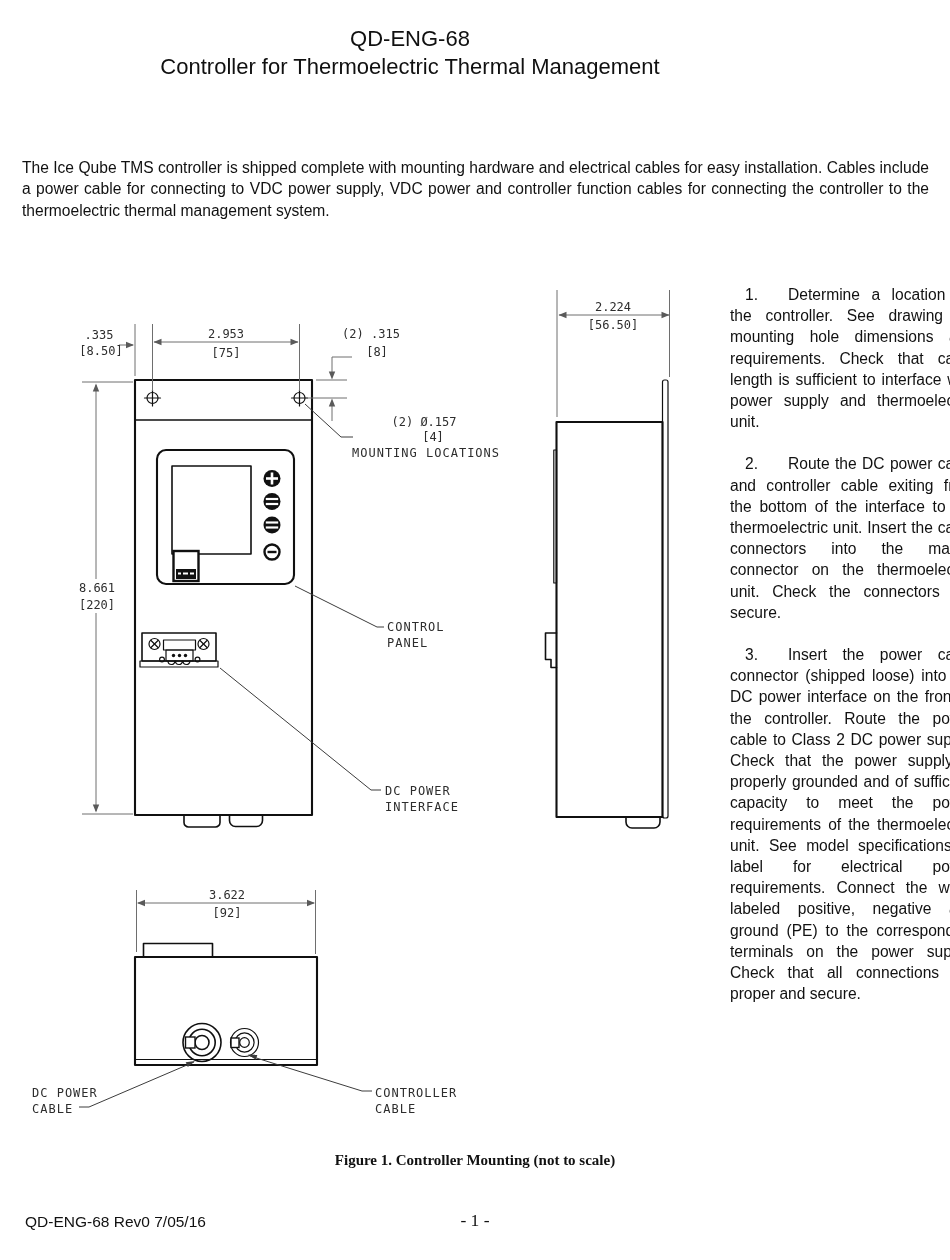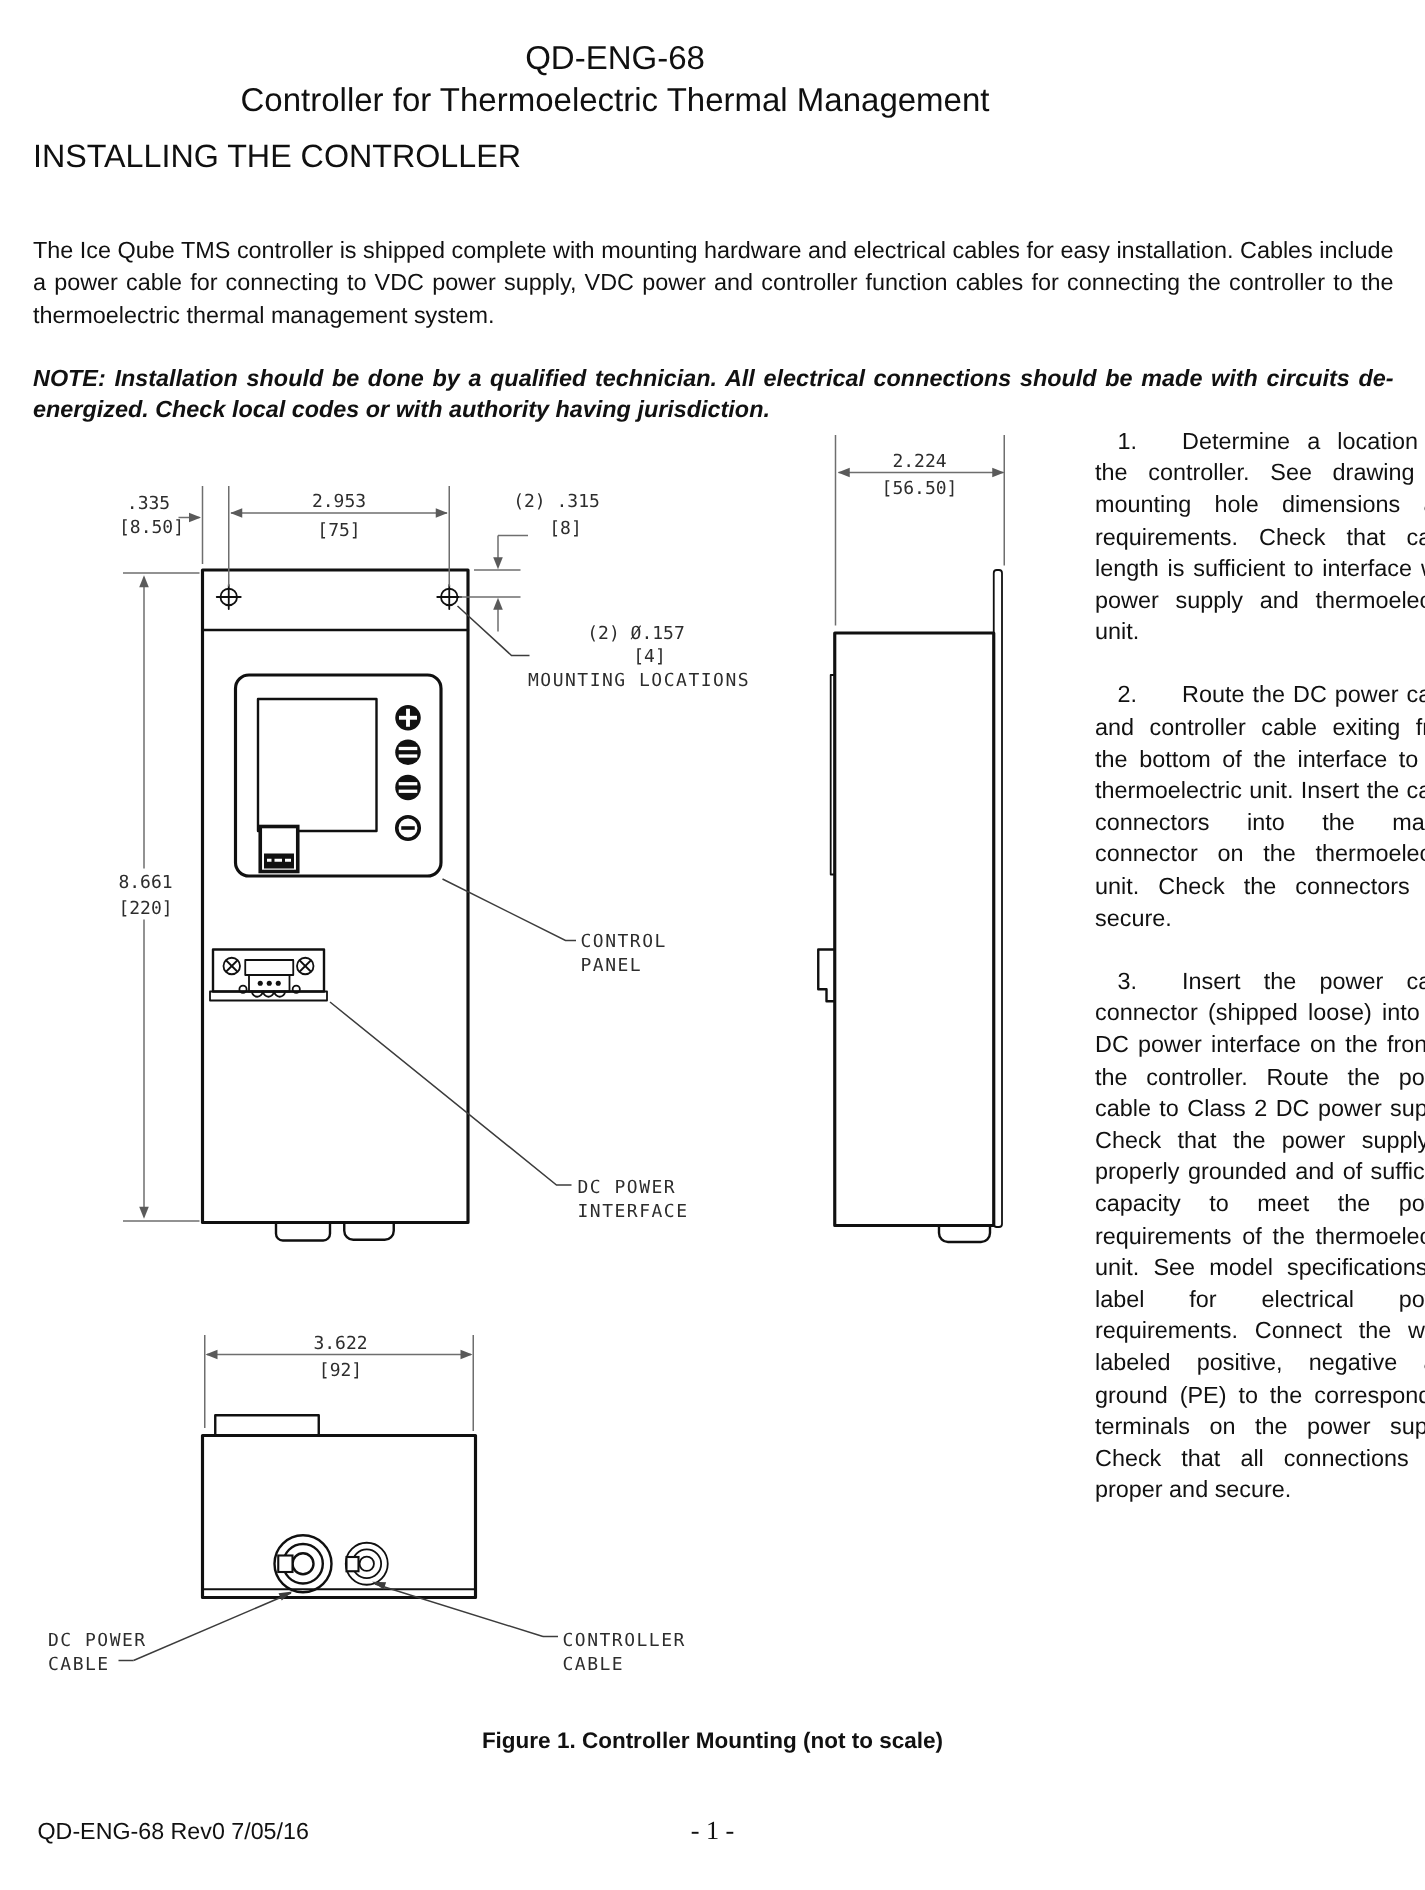--- a/index.html
+++ b/index.html
@@ -12,21 +12,21 @@
   .section-heading{position:absolute; top:92px; left:22px; font-size:21.5px; color:#101010;}
   .intro{position:absolute; top:141px; left:22px; width:907px; font-size:15.6px;
     line-height:21.5px; text-align:justify;}
   .note{position:absolute; top:226px; left:22px; width:907px; font-size:15.6px;
     line-height:21.5px; text-align:justify; font-weight:bold; font-style:italic;}
   .steps{position:absolute; top:284px; left:686px; width:245px; font-size:15.6px;
     line-height:21.2px; text-align:justify;margin-left:44px;}
   .step{margin:0 0 21px 0; text-indent:15px;}
   .step-gap{display:inline-block; width:30px;}
   .caption{position:absolute; top:1152px; left:0; width:950px; text-align:center;
-    font-weight:bold; font-size:15px;}
+    font-weight:bold; font-size:15px;font-family:Liberation Serif, serif;}
   .footer-left{position:absolute; top:1213px; left:25px; font-size:15.5px;}
   .footer-page{position:absolute; top:1210px; left:0; width:950px; text-align:center;
     font-family:"Liberation Serif", serif; font-size:17.5px;}
   svg.drawing{position:absolute; top:0; left:0;}
   
   .ln{stroke:#101010; fill:none; stroke-width:1.6; stroke-linejoin:round; stroke-linecap:round;}
   .ln2{stroke-width:2.1;}
   .thin{stroke-width:1.2;}
   .dimln{stroke:#6e6e6e; fill:none; stroke-width:1;}
   .ldr{stroke:#3c3c3c; fill:none; stroke-width:1;}
@@ -38,25 +38,23 @@
 </head>
 <body>
 
 <div id="page">
 
   <div class="title-wrap">
     <div>QD-ENG-68</div>
     <div>Controller for Thermoelectric Thermal Management</div>
   </div>
 
-  <div class="section-heading">INSTALLING THE CONTROLLER</div>
 
   <p class="intro">The Ice Qube TMS controller is shipped complete with mounting hardware and electrical cables for easy installation. Cables include a power cable for connecting to VDC power supply, VDC power and controller function cables for connecting the controller to the thermoelectric thermal management system.</p>
 
-  <p class="note">NOTE:  Installation should be done by a qualified technician.  All electrical connections should be made with circuits de-energized.  Check local codes or with authority having jurisdiction.</p>
 
   <div class="steps">
     <p class="step"><span>1.</span><span class="step-gap"></span><span>Determine a location for the controller.  See drawing for mounting hole dimensions and requirements.  Check that cable length is sufficient to interface with power supply and thermoelectric unit.</span></p>
     <p class="step"><span>2.</span><span class="step-gap"></span><span>Route the DC power cable and controller cable exiting from the bottom of the interface to the thermoelectric unit.  Insert the cable connectors into the mating connector on the thermoelectric unit.  Check the connectors are secure.</span></p>
     <p class="step"><span>3.</span><span class="step-gap"></span><span>Insert the power cable connector (shipped loose) into the DC power interface on the front of the controller.  Route the power cable to Class 2 DC power supply.  Check that the power supply is properly grounded and of sufficient capacity to meet the power requirements of the thermoelectric unit.  See model specifications or label for electrical power requirements.  Connect the wires labeled positive, negative and ground (PE) to the corresponding terminals on the power supply.  Check that all connections are proper and secure.</span></p>
   </div>
 
   <svg class="drawing" width="950" height="1260" viewBox="0 0 950 1260" xmlns="http://www.w3.org/2000/svg">
 
     <g>

